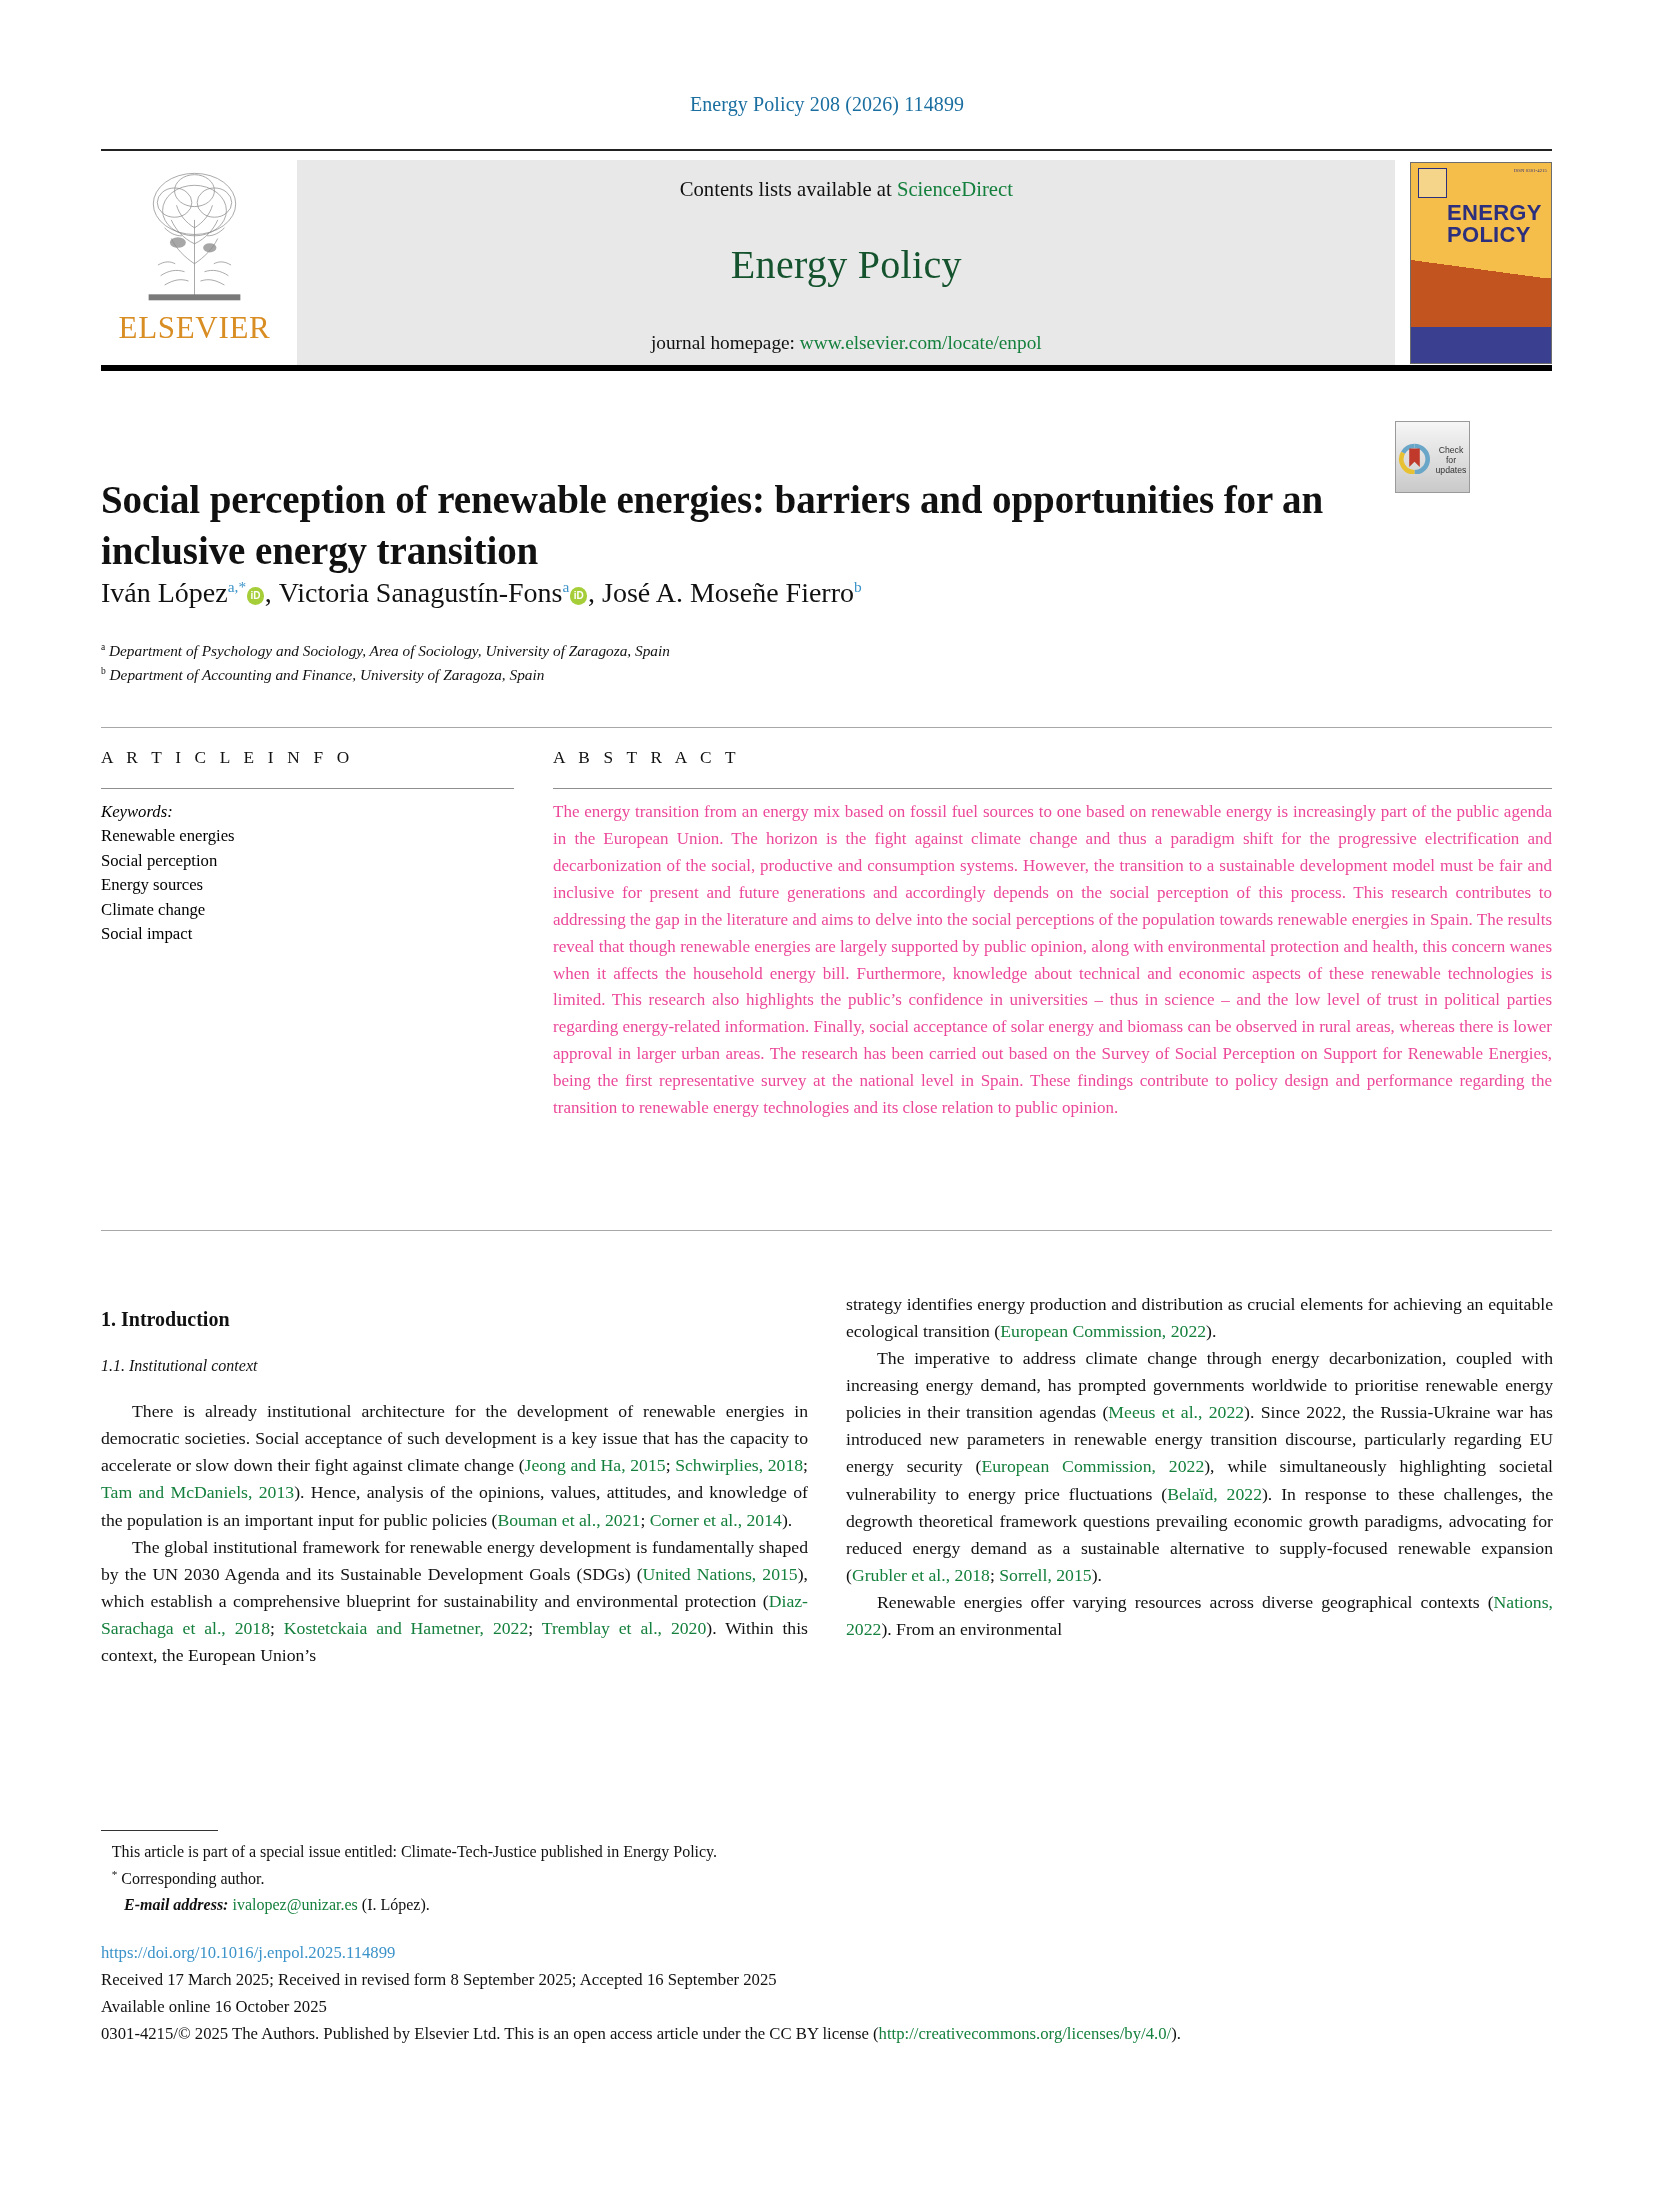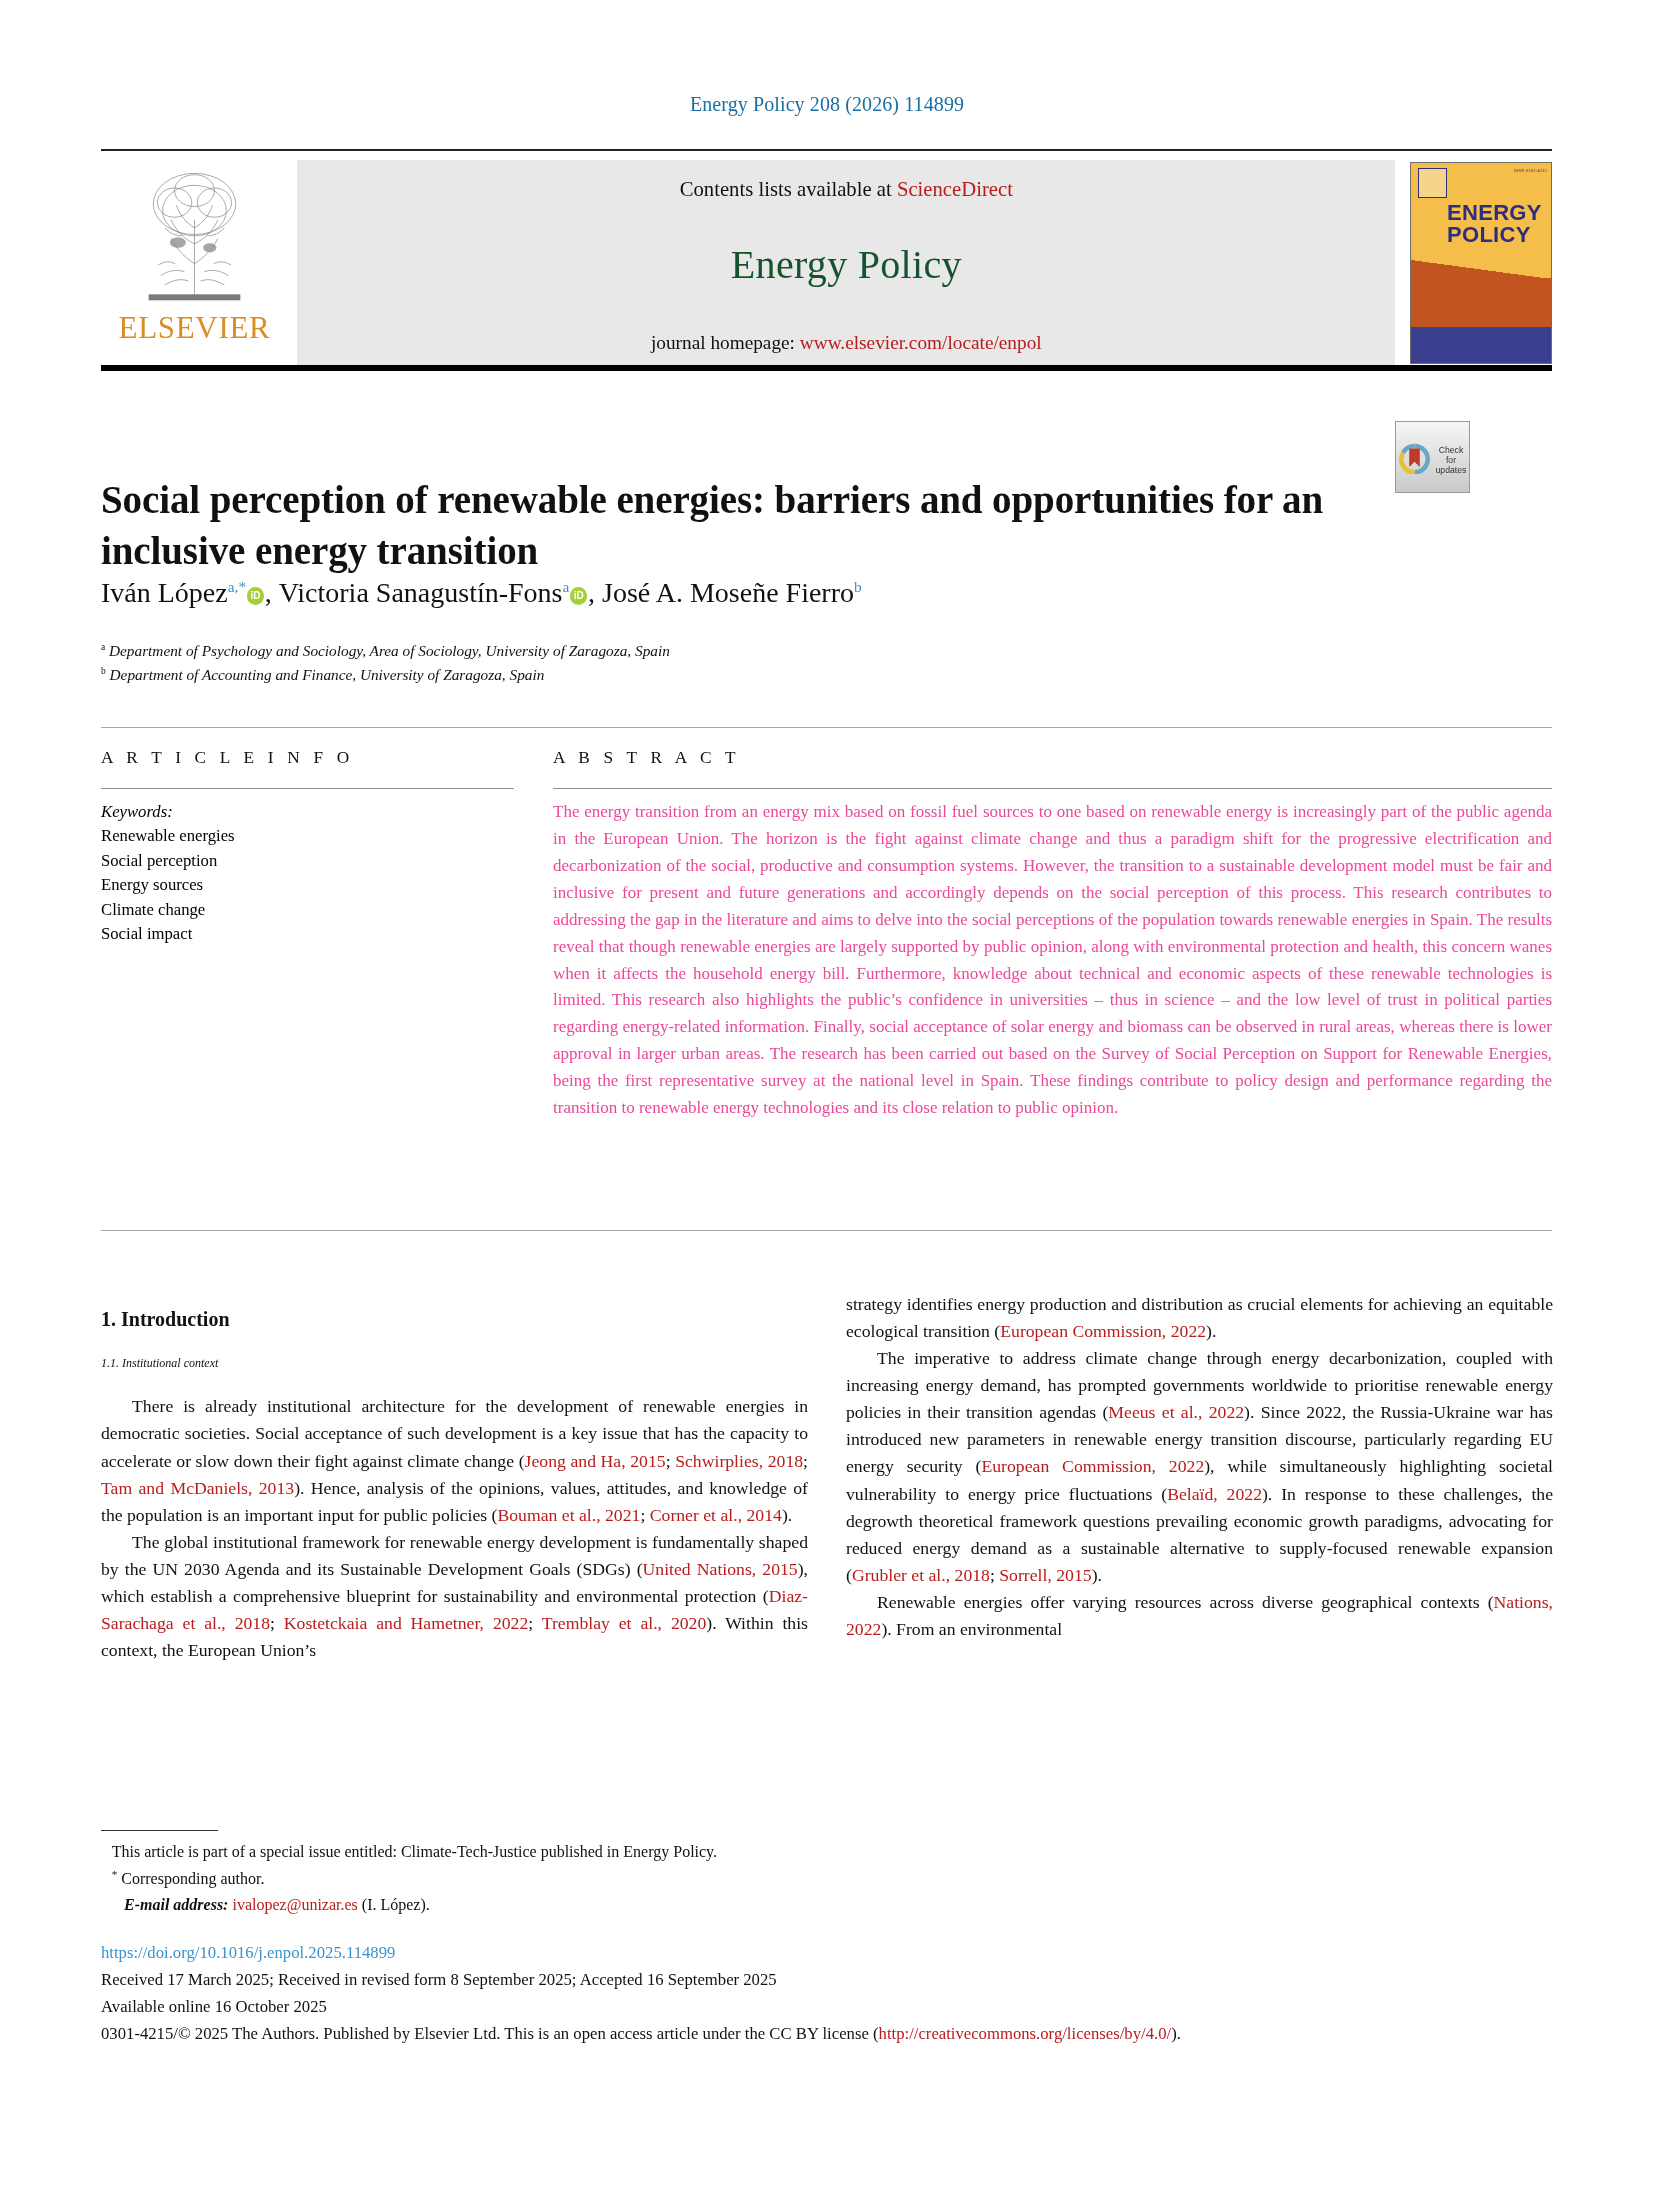--- a/index.html
+++ b/index.html
@@ -77,21 +77,21 @@
     margin-right: 14.7px;
   }
   .banner-top { font-size: 20.7px; color: #111; }
   .banner-title {
     font-size: 40px;
     letter-spacing: 0.3px;
     color: #14532d;
     margin-top: -2.7px;
   }
   .banner-bottom { font-size: 19.3px; color: #111; }
-  .link { color: #b91c1c; }
+  .link { color: #15803d; }
 
   .cover {
     flex: 0 0 140px;
     width: 140px;
     height: 200px;
     position: relative;
     border: 1.3px solid #6d6d6d;
     background: #f5bd49;
     overflow: hidden;
     align-self: flex-start;
@@ -256,21 +256,21 @@
   }
   .col-left { left: 101px; }
   .col-right { left: 846px; }
   h2.h-num {
     font-size: 20px;
     font-weight: bold;
     margin: 16px 0 25px 0;
     line-height: 1.2;
   }
   h3.h-sub {
-    font-size: 12px;
+    font-size: 16px;
     font-weight: normal;
     font-style: italic;
     margin: 0 0 23px 0;
     line-height: 1.2;
   }
   .col p { margin: 0; text-indent: 31px; }
   .col p + p { margin-top: 0; }
 
   
   .fn-rule {

